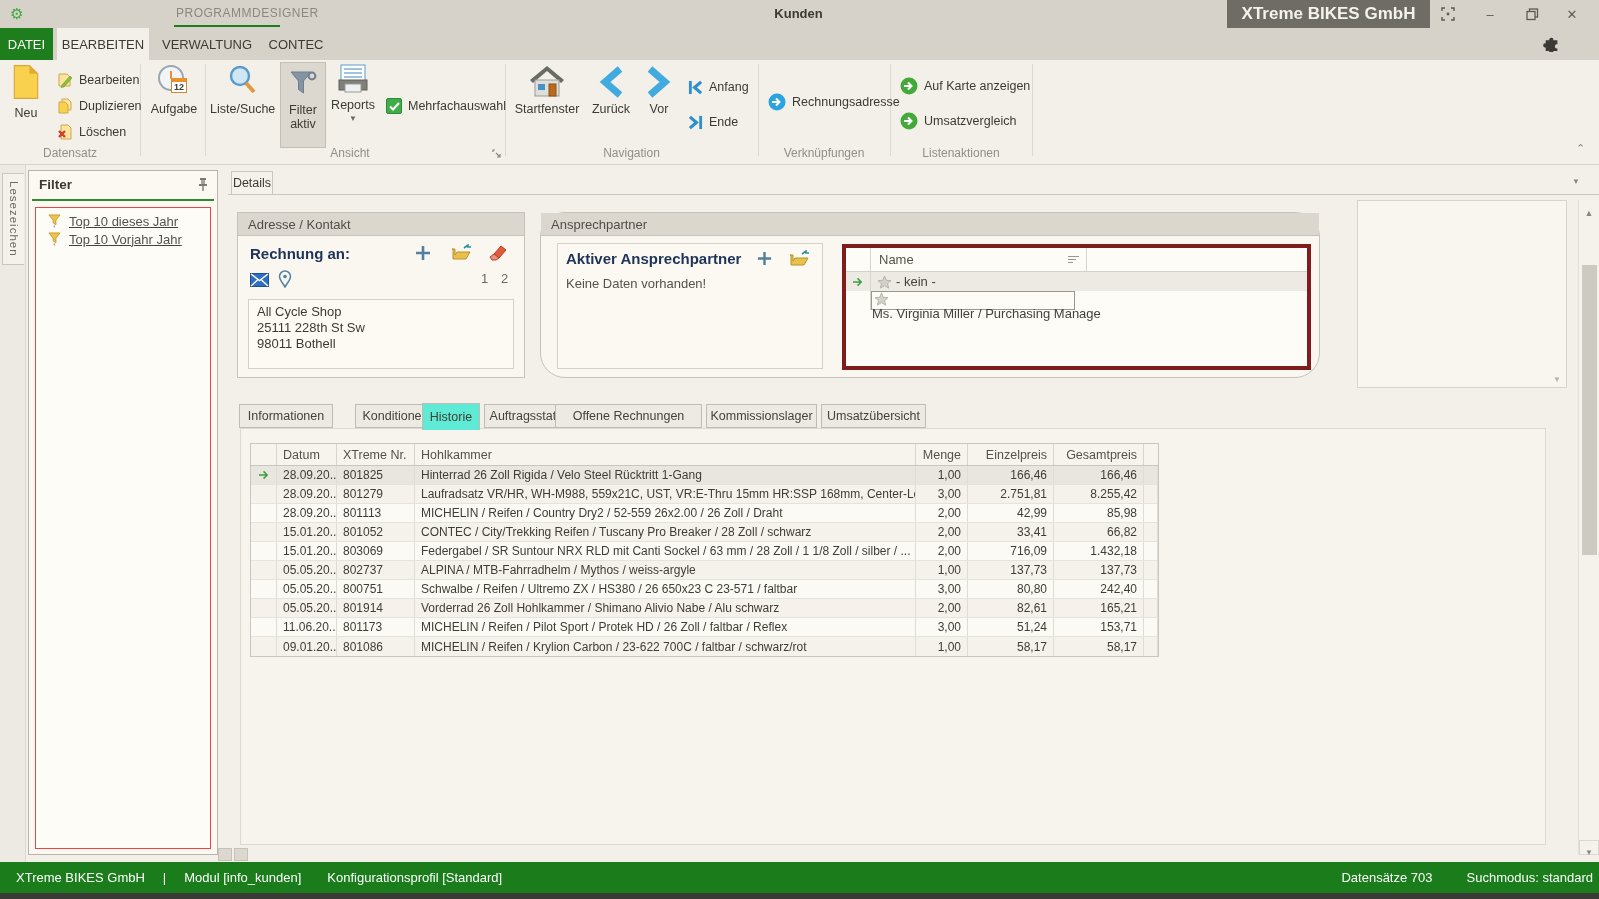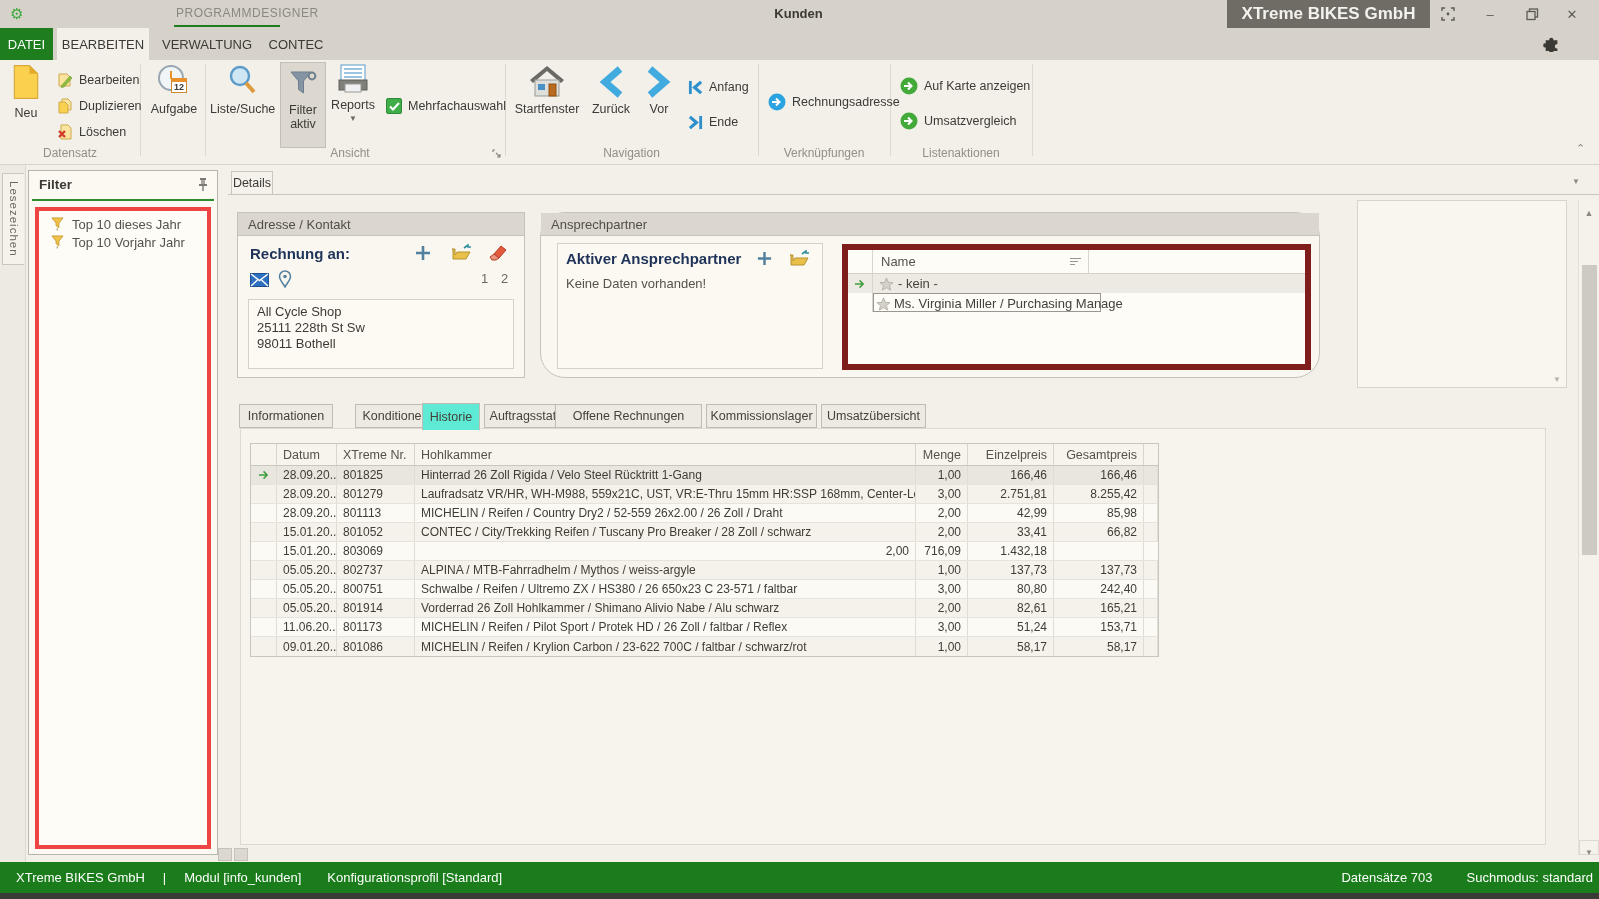--- a/index.html
+++ b/index.html
@@ -39,37 +39,37 @@
   .main { position:absolute; left:0; top:165px; width:1599px; height:697px; background:#f2f0e9; }
   .bookmark-strip { position:absolute; left:0; top:0; width:26px; height:697px; background:#edeae3; border-right:1px solid #ddd9d0; }
   .bookmark-tab { position:absolute; left:2px; top:8px; width:22px; height:92px; background:#f4f2eb;
                   border:1px solid #c9c6bd; border-right:none; display:flex; align-items:center; justify-content:center; }
   .vtext { writing-mode:vertical-rl; font-size:11.5px; color:#6b6962; letter-spacing:1px; }
 
   .filter-panel { position:absolute; left:28px; top:5px; width:190px; height:685px; background:#fbf9f2; border:1px solid #b8b5ad; }
   .filter-head { position:absolute; left:0; top:0; width:100%; height:28px; }
   .filter-title { position:absolute; left:10px; top:6px; font-size:13.5px; font-weight:bold; color:#3c3a34; }
   .filter-underline { position:absolute; left:3px; top:28px; width:182px; height:2px; background:#2e8b2e; }
-  .filter-list { position:absolute; left:6px; top:36px; width:176px; height:642px; background:#fdfcf6; border:4px solid #ef4444; }
+  .filter-list { position:absolute; left:6px; top:36px; width:176px; height:642px; background:#fdfcf6; border:1px solid #ef4444;text-decoration:underline; }
   .filter-item { display:flex; align-items:center; gap:8px; height:18px; padding-left:12px; font-size:13px; color:#55524a; }
 
   .details-tab { position:absolute; left:231px; top:6px; width:42px; height:23px; background:#f4f2eb;
                  border:1px solid #c9c6bd; border-bottom:none; font-size:12.5px; color:#3c3a34;
                  display:flex; align-items:center; justify-content:center; z-index:2; }
   .details-line { position:absolute; left:228px; top:29px; width:1371px; height:1px; background:#c9c6bd; }
 
   .panel { position:absolute; background:#f9f7f0; border:1px solid #c5c2ba; }
   .panel-head { position:absolute; left:0; top:0; width:100%; height:23px; background:#dbd7cf; border-bottom:1px solid #c5c2ba;
                 font-size:13px; color:#504e47; display:flex; align-items:center; padding-left:10px; }
   .navy-title { font-size:15px; font-weight:bold; color:#1f3359; }
   .inner-box { position:absolute; background:#fcfaf3; border:1px solid #d4d1c8; }
   .addr-line { font-size:13px; color:#3c3a34; line-height:16px; }
   .pagenum { font-size:13px; color:#6b6962; }
 
-  .grid { position:absolute; background:#fdfcf6; border:6px solid #7f1d1d; }
+  .grid { position:absolute; background:#fdfcf6; border:4px solid #7f1d1d; }
   .grid-header { display:flex; height:24px; border-bottom:1px solid #d4d1c8; align-items:center; }
   .grid-row { display:flex; height:19px; align-items:center; font-size:13px; color:#45423b; }
 
   
   .dtab { position:absolute; top:239px; height:24px; background:#eceae2; border:1px solid #bfbcb4;
           font-size:12.5px; color:#45423b; display:flex; align-items:center; justify-content:center; }
   .dtab.active { top:238px; height:27px; background:#5eead4; border-bottom:none; z-index:2; }
   .tabpage { position:absolute; left:240px; top:263px; width:1306px; height:417px; background:#f6f4ed; border:1px solid #ddd9d0; }
 
   
@@ -411,21 +411,21 @@
                 <path d="M1 5.5 h8 M6 1.5 l4 4 -4 4" fill="none" stroke="#3e9e3e" stroke-width="1.6"></path>
               </svg>
           </div>
           <svg width="15" height="14" viewBox="0 0 16 15" style="margin:0 4px 0 6px;">
               <polygon points="8,1 10,5.8 15,6 11.2,9.2 12.4,14 8,11.4 3.6,14 4.8,9.2 1,6 6,5.8" fill="#d4d1c9" stroke="#b5b2aa"></polygon>
             </svg>
           <span>- kein -</span>
         </div>
         <div class="grid-row">
           <div style="width:25px; height:100%; border-right:1px solid #d8d5cc;"></div>
-          <div style="width:228px; height:100%; display:flex; align-items:flex-end; border:1px solid #9a978f; background:#fdfcf6;">
+          <div style="width:204px; height:100%; display:flex; align-items:flex-start; border:1px solid #9a978f; background:#fdfcf6;flex-direction:column;">
             <svg width="15" height="14" viewBox="0 0 16 15" style="margin:0 3px 0 2px; flex:none;">
                 <polygon points="8,1 10,5.8 15,6 11.2,9.2 12.4,14 8,11.4 3.6,14 4.8,9.2 1,6 6,5.8" fill="#d4d1c9" stroke="#b5b2aa"></polygon>
               </svg>
             <span style="white-space:nowrap;">Ms. Virginia Miller / Purchasing Manage</span>
           </div>
         </div>
       </div>
     </div>
 
     <div class="abs" style="left:1357px; top:35px; width:210px; height:188px; background:#f8f6ef; border:1px solid #d8d4cb;">
@@ -502,20 +502,21 @@
           <div>CONTEC / City/Trekking Reifen / Tuscany Pro Breaker / 28 Zoll / schwarz</div>
         <div class="num">2,00</div>
           <div class="num">33,41</div>
           <div class="num">66,82</div>
           <div></div>
       </div>
       <div class="hrow">
         <div></div>
           <div>15.01.20...</div>
           <div>803069</div>
+          <div>Federgabel / SR Suntour NRX RLD mit Canti Sockel / 63 mm / 28 Zoll / 1 1/8 Zoll / silber / ...</div>
         <div class="num">2,00</div>
           <div class="num">716,09</div>
           <div class="num">1.432,18</div>
           <div></div>
       </div>
       <div class="hrow">
         <div></div>
           <div>05.05.20...</div>
           <div>802737</div>
           <div>ALPINA / MTB-Fahrradhelm / Mythos / weiss-argyle</div>

